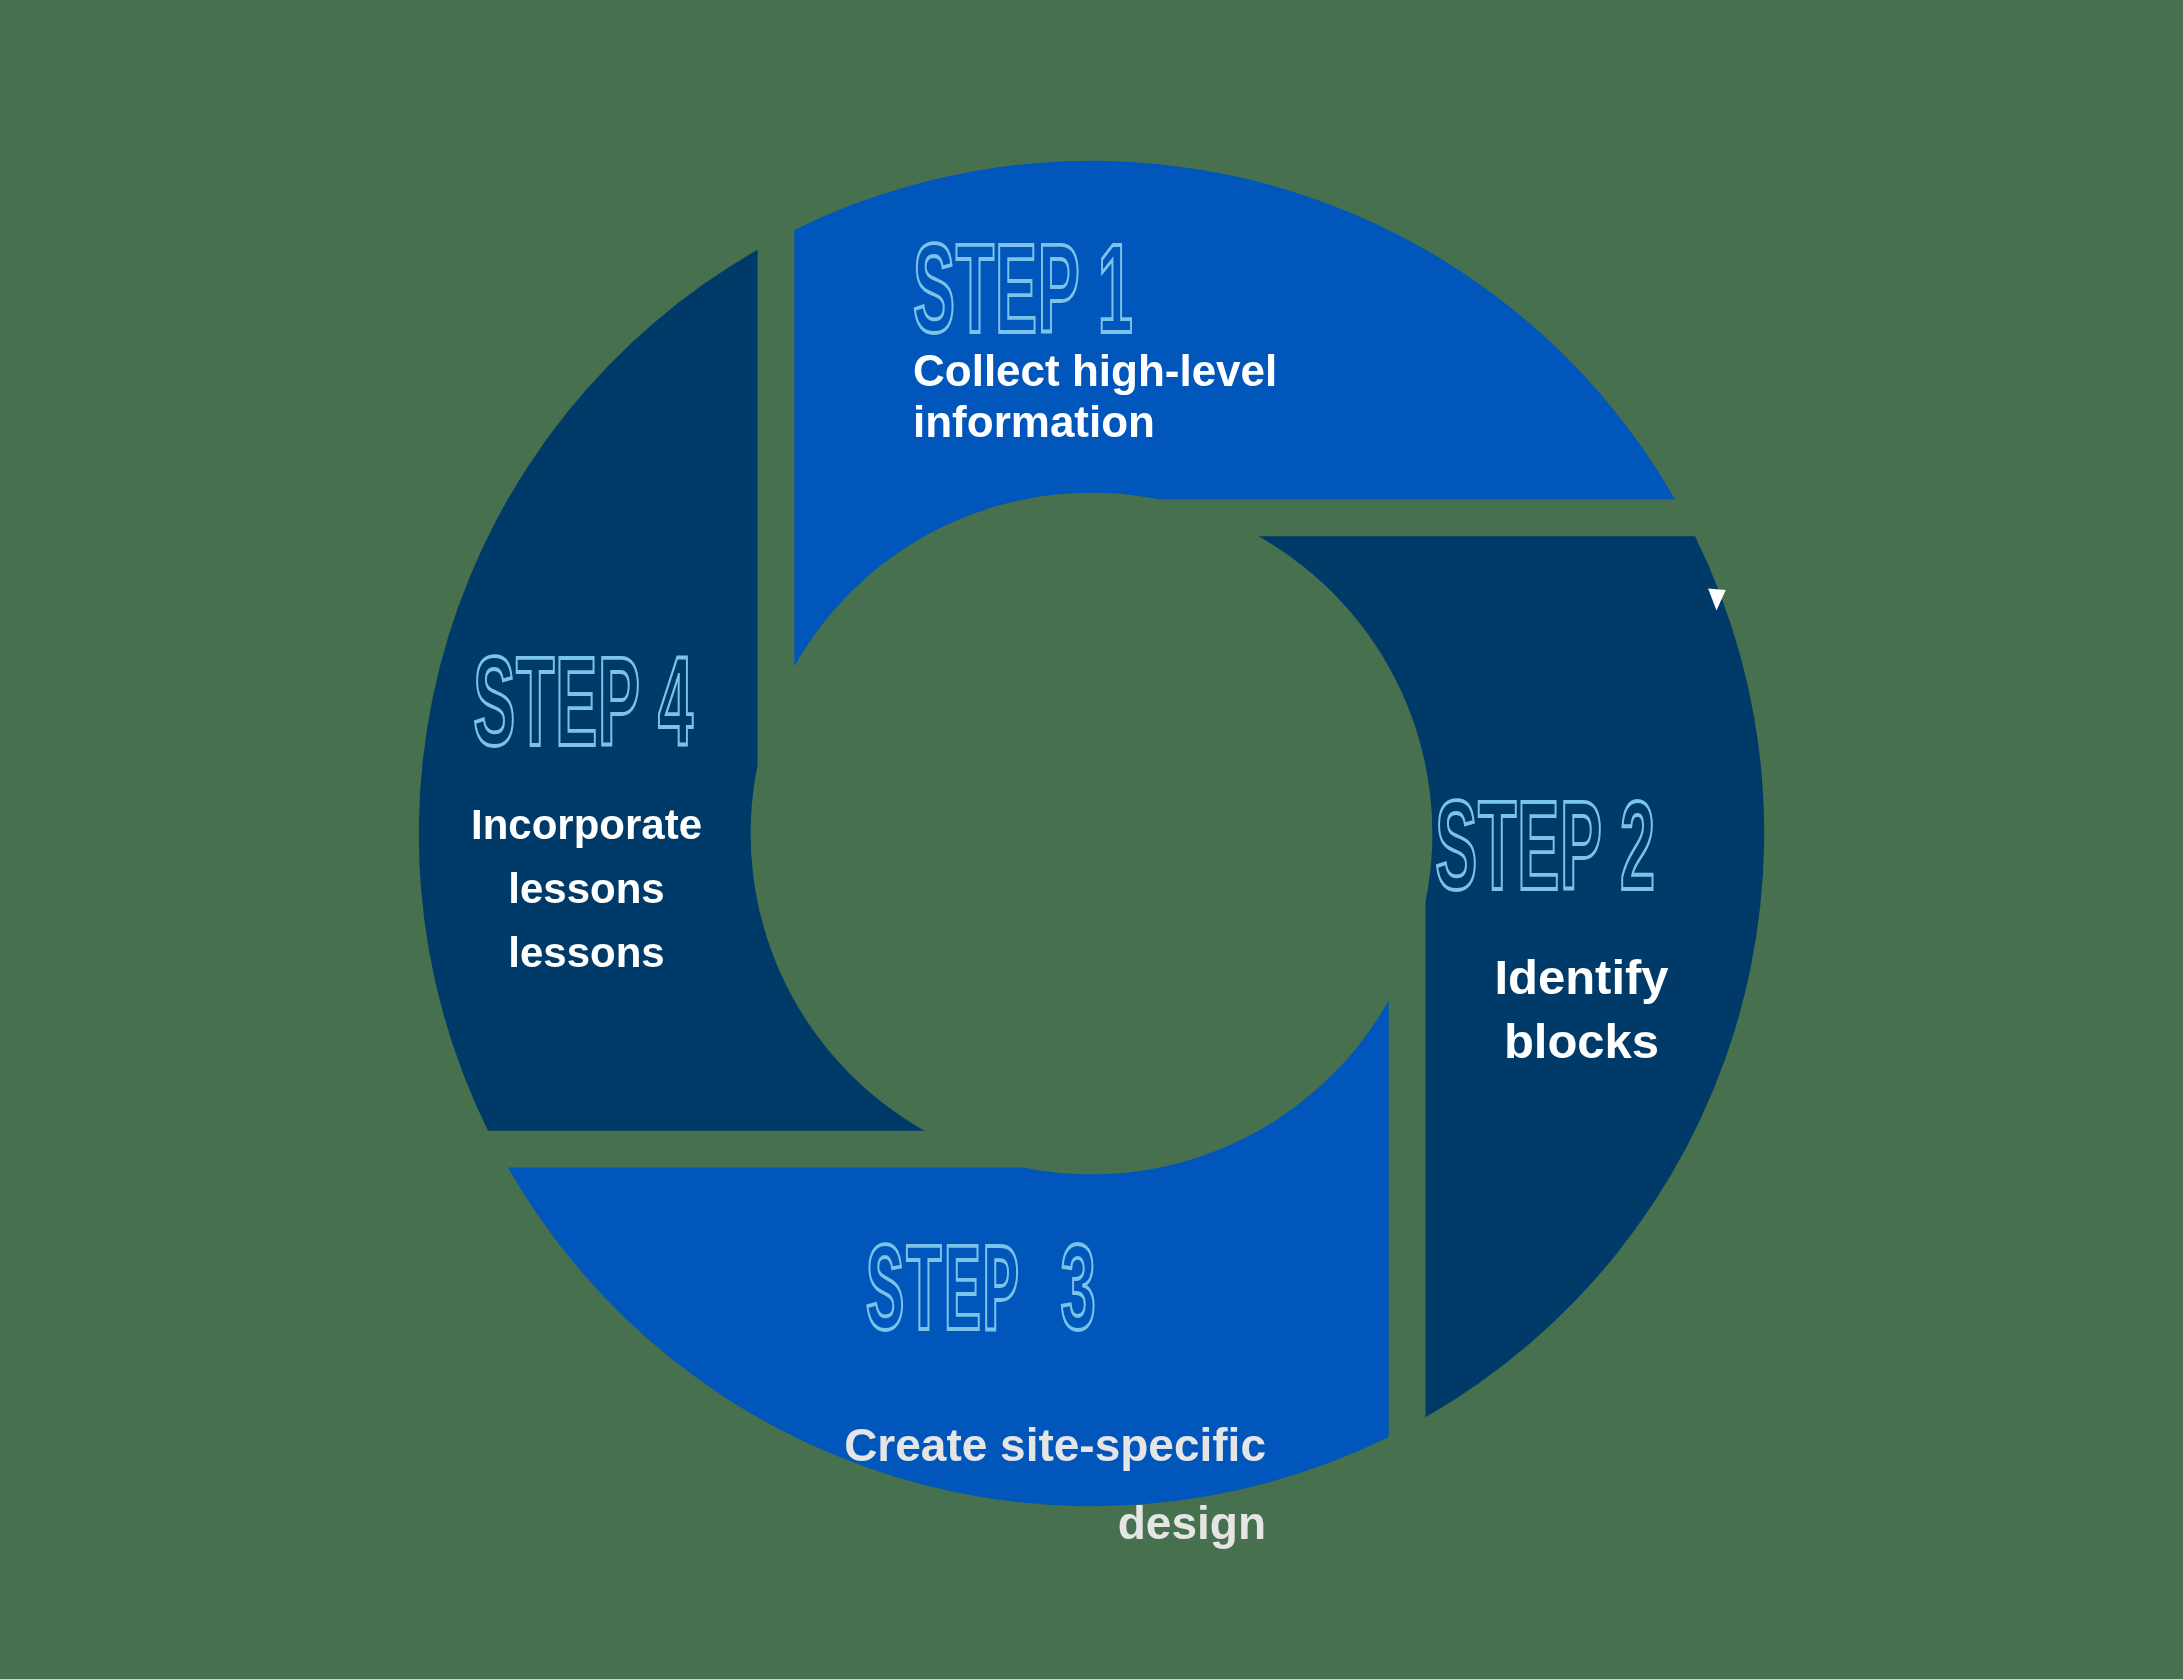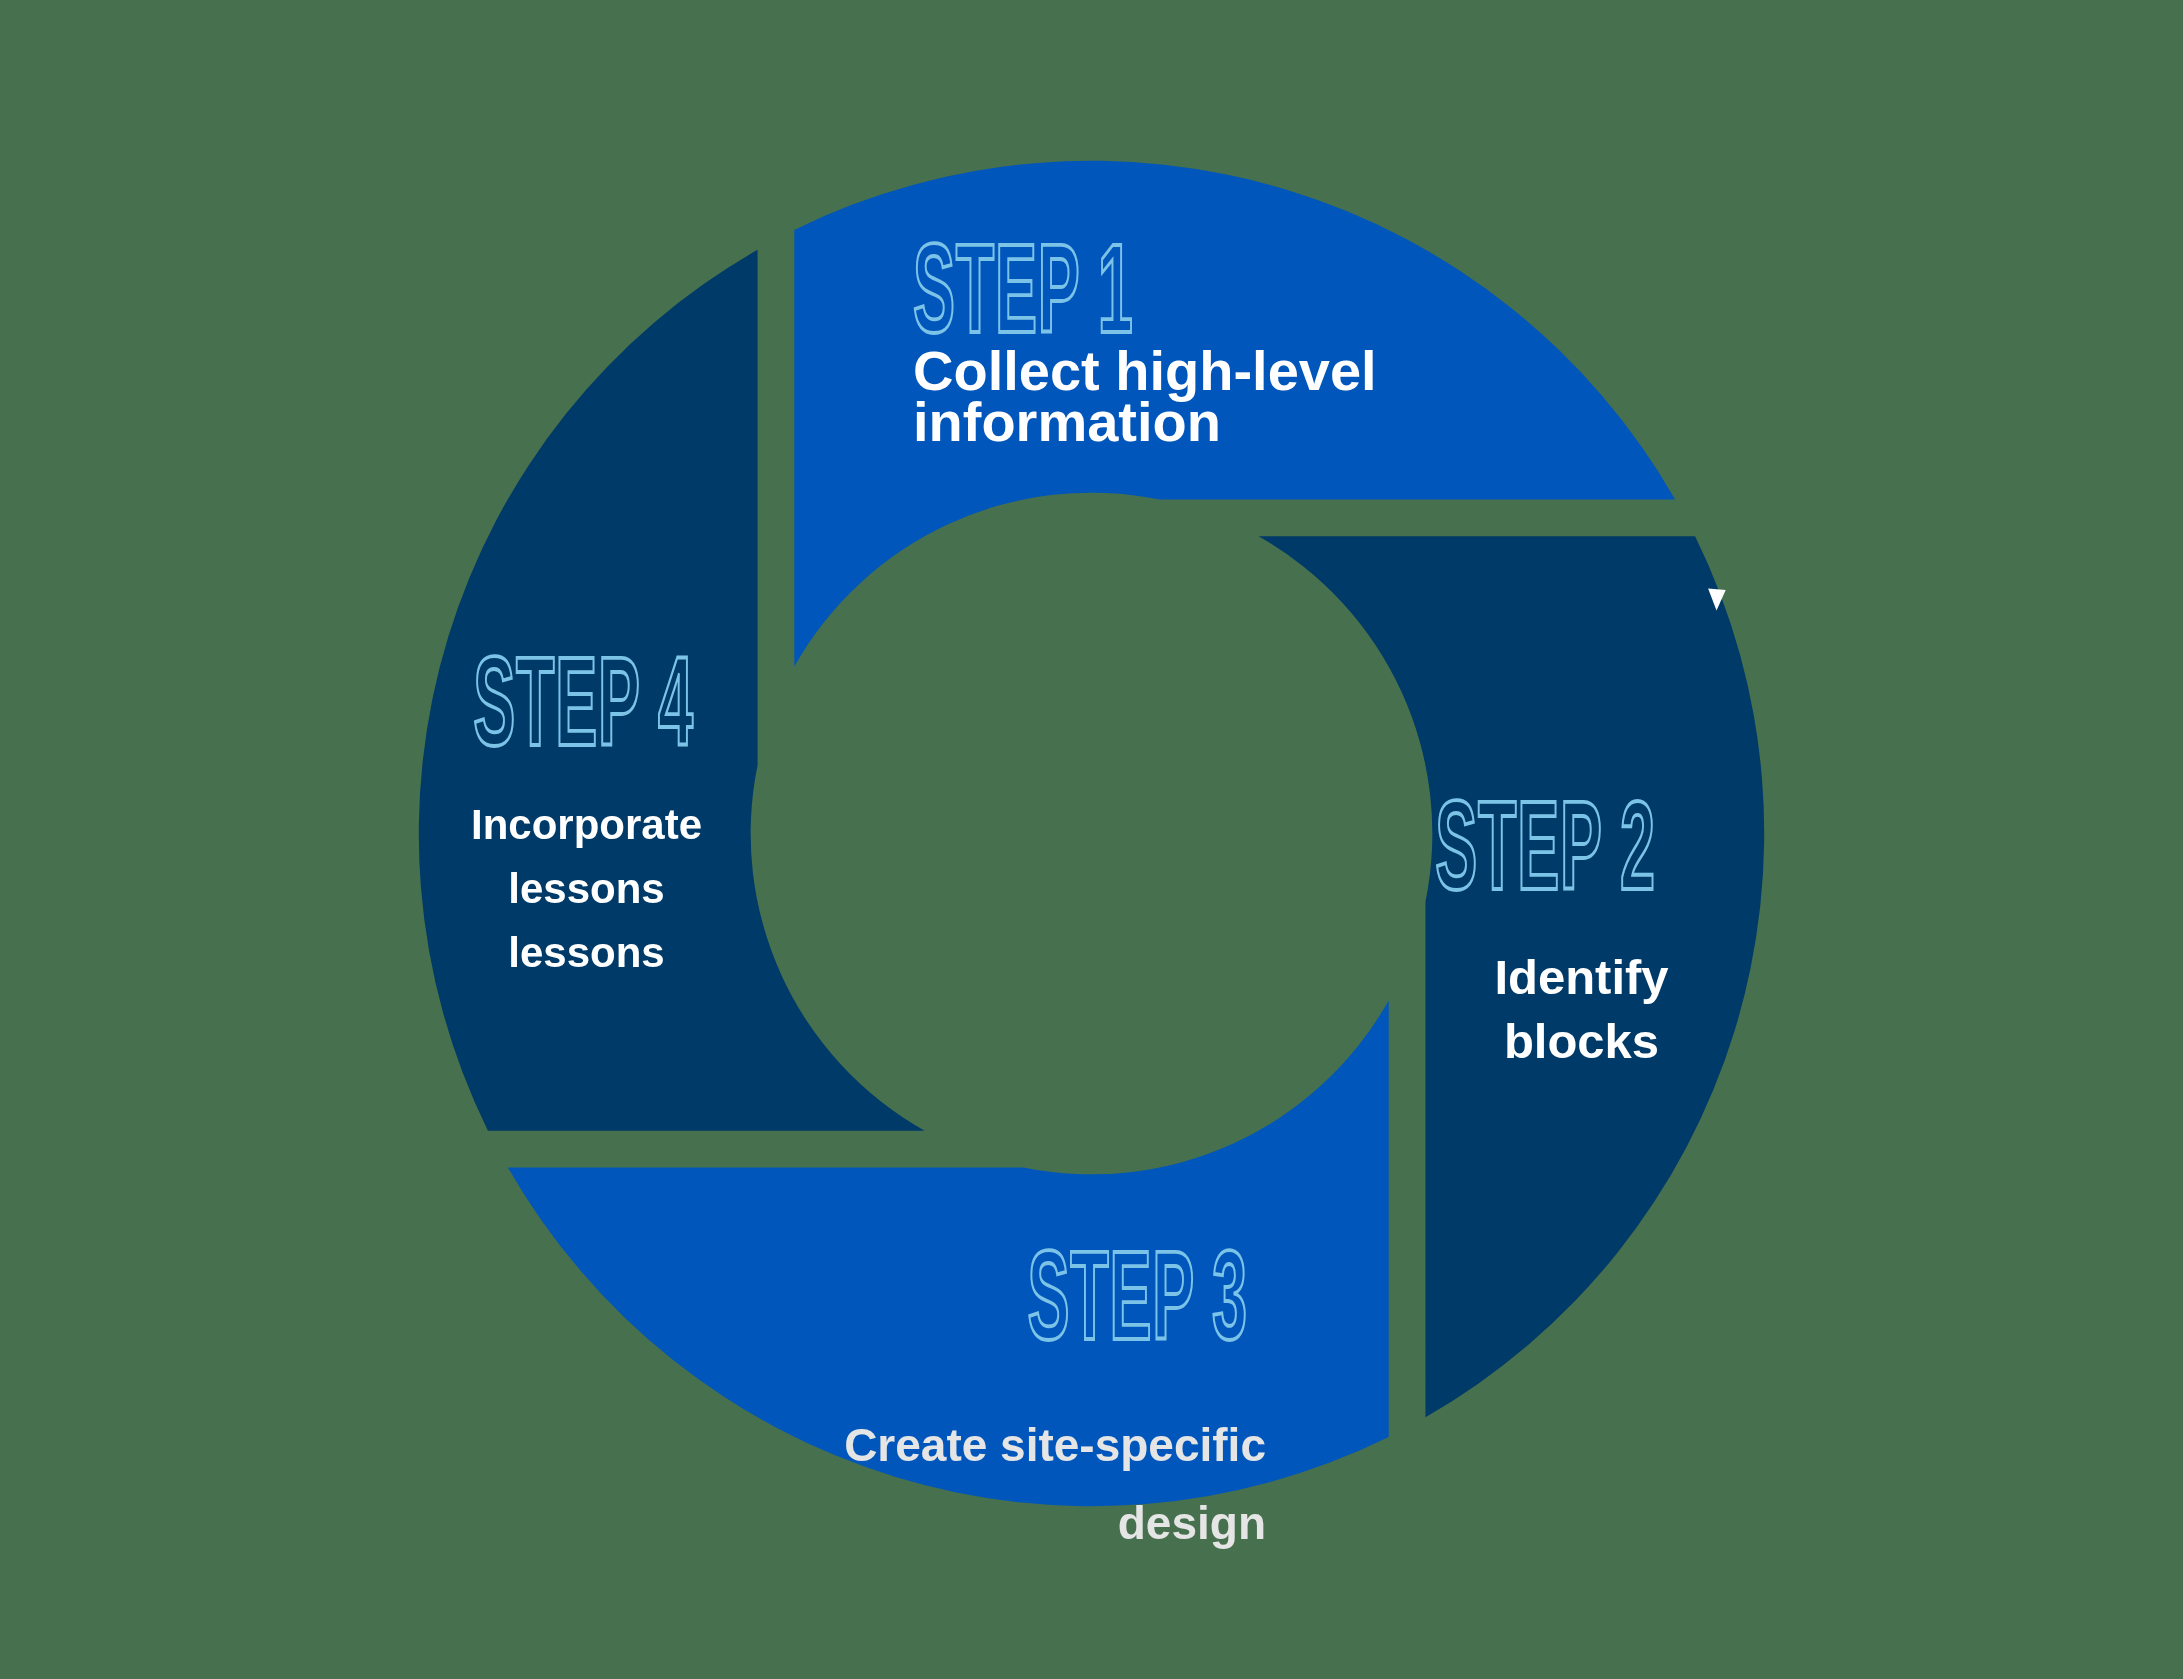--- a/index.html
+++ b/index.html
@@ -23,28 +23,28 @@
     line-height:1;
     font-weight:700;
     letter-spacing:1.5px;
     transform:scaleX(0.5);
     color:transparent;
   }
   .s1h{left:913px;top:226px;text-align:left;width:689px;}
   .s1h .squeeze{transform-origin:left top;}
   .s2h{left:1239px;top:783px;width:613px;text-align:center;}
   .s2h .squeeze{transform-origin:center top;}
-  .s3h{left:635px;top:1233px;width:613px;text-align:right;}
+  .s3h{left:635px;top:1233px;width:613px;font-family:Liberation Mono, monospace;}
   .s3h .squeeze{transform-origin:right top;}
   .s4h{left:277px;top:639px;width:613px;text-align:center;}
   .s4h .squeeze{transform-origin:center top;}
 
   
   .step-body{font-weight:700;}
-  .s1b{left:913px;top:345px;font-size:56px;line-height:51px;text-align:left;}
+  .s1b{left:913px;top:345px;font-size:44px;line-height:51px;text-align:left;}
   .s2b{left:1275px;top:945px;width:613px;font-size:49px;line-height:64px;text-align:center;}
   .s3b{left:653px;top:1406px;width:613px;font-size:46px;line-height:78px;text-align:right;}
   .s4b{left:280px;top:793px;width:613px;font-size:42px;line-height:64px;text-align:center;}
 </style>
 </head>
 <body style="background-color: rgb(71, 112, 78);">
 
 <div class="canvas">
 
   <svg viewBox="0 0 2850 2193">

